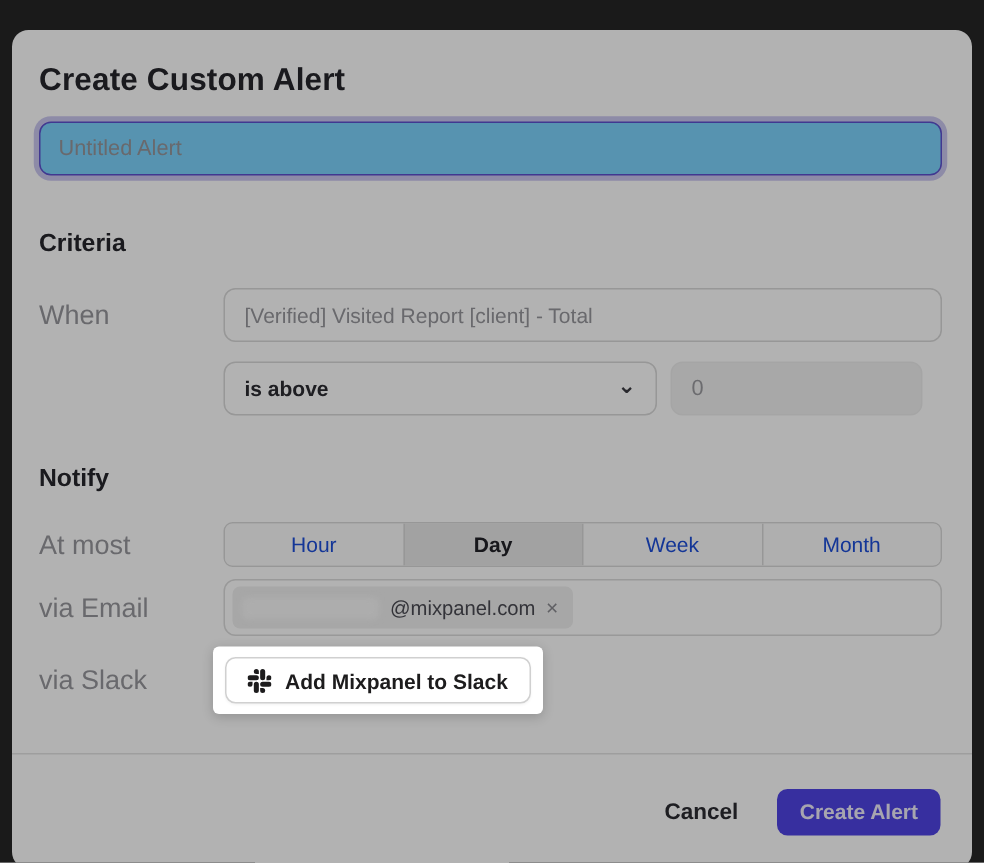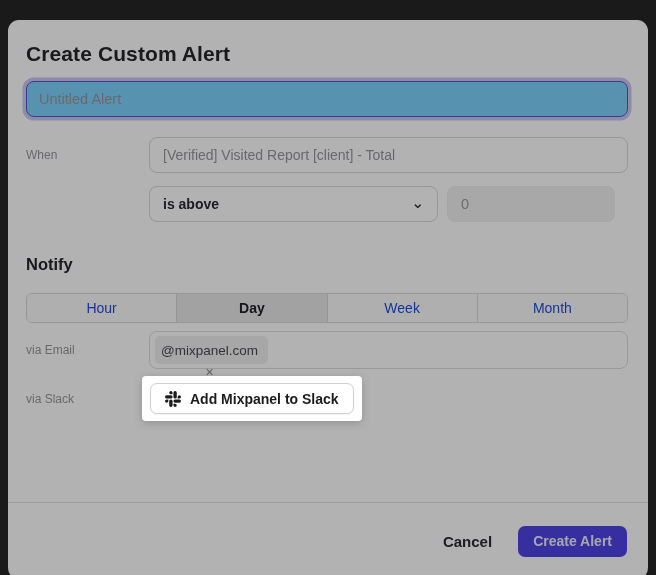--- a/index.html
+++ b/index.html
@@ -43,21 +43,21 @@
     font-size: 16.5px;
     font-weight: 700;
     color: #26262c;
   }
   .criteria-heading { margin-top: 36px; }
   .notify-heading { margin-top: 33px; }
   .form-row { display: flex; align-items: center; }
   .row-label {
     width: 123px;
     flex: 0 0 123px;
-    font-size: 12px;
+    font-size: 18px;
     color: #97979c;
   }
   .row-field { flex: 1; min-width: 0; }
   .input-like {
     height: 36px;
     border: 1px solid #d8d8d8;
     border-radius: 8px;
     display: flex;
     align-items: center;
     padding: 0 13px;
@@ -126,21 +126,20 @@
     background: #fff;
   }
   .email-chip {
     display: inline-flex;
     align-items: center;
     gap: 7px;
     background: #efefef;
     border-radius: 5px;
     height: 28px;
     padding: 0 10px 0 6px;
-    flex-direction: column;
   }
   .redacted {
     width: 92px;
     height: 15px;
     background: #f8f8f8;
     border-radius: 4px;
     filter: blur(2.5px);
   }
   .chip-text { font-size: 13.5px; color: #4a4a52; }
   .chip-x { font-size: 14px; color: #8a8a90; cursor: pointer; line-height: 1; }
@@ -215,20 +214,21 @@
 </style>
 </head>
 <body>
 
 <div class="modal">
 
   <h1 class="page-title">Create Custom Alert</h1>
 
   <input class="name-input" type="text" placeholder="Untitled Alert" style="">
 
+  <h2 class="section-heading criteria-heading">Criteria</h2>
 
   <div class="form-row row-when">
     <div class="row-label">When</div>
     <div class="row-field">
       <div class="input-like metric-field">[Verified] Visited Report [client] - Total</div>
     </div>
   </div>
 
   <div class="form-row row-condition">
     <div class="row-label"></div>
@@ -237,20 +237,21 @@
         <span>is above</span>
         <span class="chevron">⌄</span>
       </div>
       <div class="threshold-input">0</div>
     </div>
   </div>
 
   <h2 class="section-heading notify-heading">Notify</h2>
 
   <div class="form-row row-atmost">
+    <div class="row-label">At most</div>
     <div class="row-field">
       <div class="segmented">
         <div class="seg">Hour</div>
         <div class="seg selected">Day</div>
         <div class="seg">Week</div>
         <div class="seg">Month</div>
       </div>
     </div>
   </div>
 

